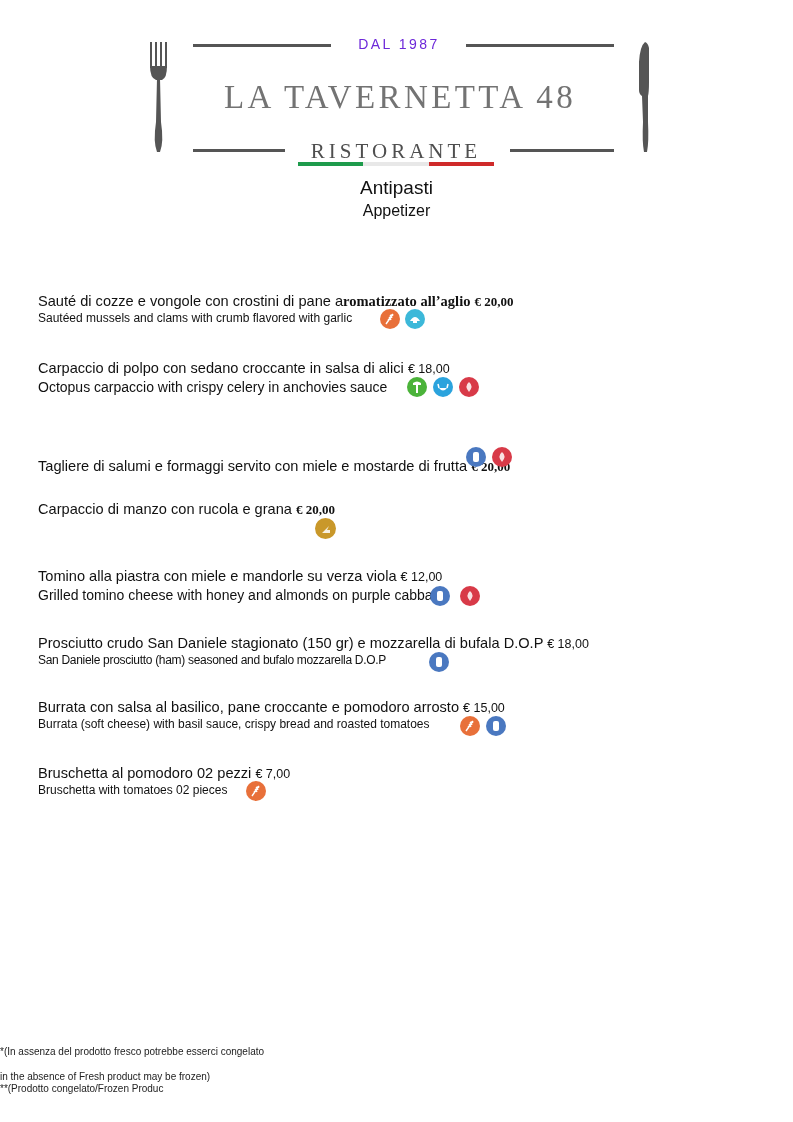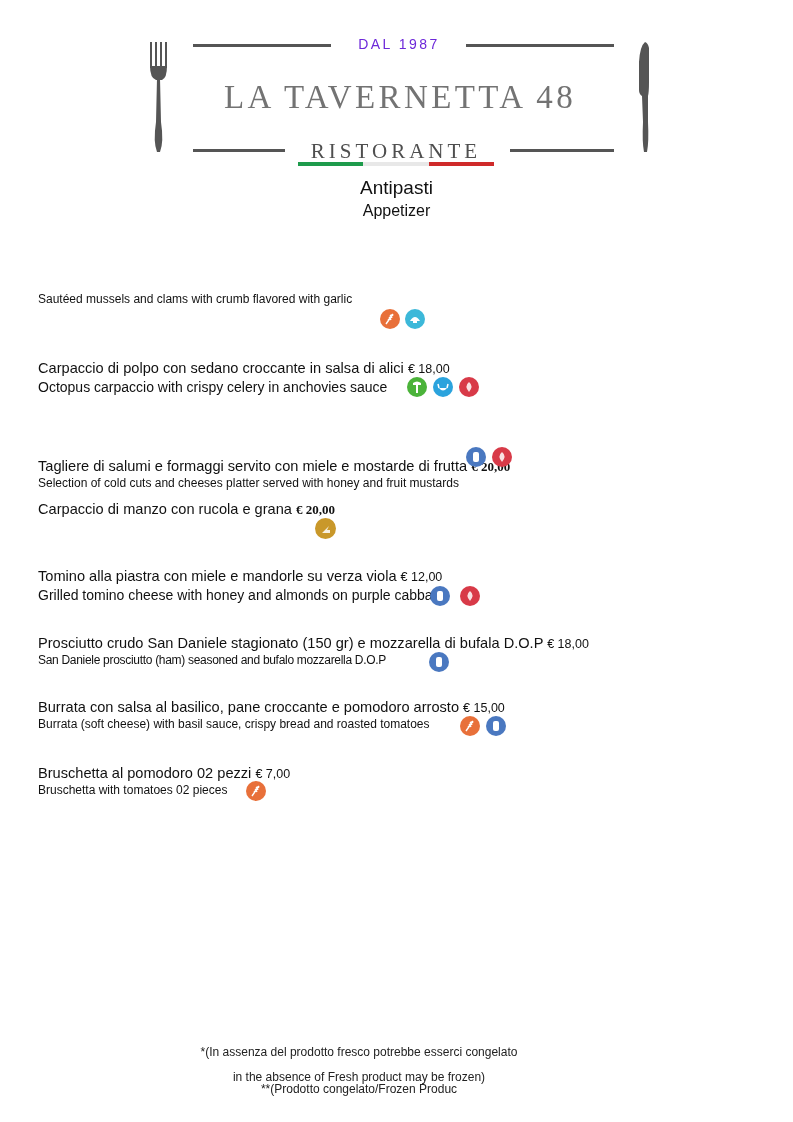--- a/index.html
+++ b/index.html
@@ -27,21 +27,21 @@
   .it-desc { font-size: 12px; line-height: 15px; white-space: nowrap; }
   .it-desc.big { font-size: 14px; line-height: 18px; }
   .price { font-size: 12.5px; }
   .price.serif { font-family: "Liberation Serif", serif; font-weight: bold; font-size: 13px; }
   .bold-serif { font-family: "Liberation Serif", serif; font-weight: bold; font-size: 14.5px; }
 
   .icons { position: absolute; display: flex; gap: 5px; }
   .icon { width: 20px; height: 20px; border-radius: 50%; display: inline-flex; align-items: center; justify-content: center; }
   .icon svg { width: 14px; height: 14px; }
 
-  .footer { position: absolute; left: 0; width: 718px; text-align: center; font-size: 12px; color: #222; line-height: 12px; }
+  .footer { position: absolute; left: 0; width: 718px; text-align: left; font-size: 10px; color: #222; line-height: 12px; }
 </style>
 </head>
 <body>
 
 <div>
 
   <svg class="abs" style="left:148px;top:42px" width="22" height="112" viewBox="0 0 22 112">
     <g fill="#555">
       <rect x="2" y="0" width="2" height="26"></rect>
       <rect x="7" y="0" width="2" height="26"></rect>
@@ -70,20 +70,24 @@
     <span style="background:#1e9b4c"></span>
       <span style="background:#e8e8e8"></span>
       <span style="background:#cf2a2a"></span>
   </div>
 </div>
 
 <div class="section-title">Antipasti</div>
 <div class="section-sub">Appetizer</div>
 
 <div class="item" style="top:292px;">
+  <div class="it-name">
+    <span>Sauté di cozze e vongole con crostini di pane a</span><span class="bold-serif">romatizzato all’aglio</span>
+    <span class="price serif" style="font-weight:bold">€ 20,00</span>
+  </div>
   <div class="it-desc">Sautéed mussels and clams with crumb flavored with garlic</div>
 </div>
 <div class="icons" style="left:380px;top:309px;">
   <span class="icon" style="background:#e8703a">
       <svg viewBox="0 0 14 14">
         <path d="M3 12 L10 2 M5 8 Q7 6 8 8 M6 6 Q8 4 9 6 M7 4 Q9 2 10 4" stroke="#fff" stroke-width="1.4" fill="none"></path>
       </svg>
     </span>
   <span class="icon" style="background:#3cb8d9">
       <svg viewBox="0 0 14 14">
@@ -118,21 +122,20 @@
         <path d="M7 2 Q12 6 7 12 Q2 6 7 2 Z" fill="#fff" opacity="0.85"></path>
       </svg>
     </span>
 </div>
 
 <div class="item" style="top:431px;margin-top:26px;">
   <div class="it-name">
     <span>Tagliere di salumi e formaggi servito con miele e mostarde di frutta</span>
     <span class="price serif">€ 20,00</span>
   </div>
-  <div class="it-desc">Selection of cold cuts and cheeses platter served with honey and fruit mustards</div>
 </div>
 <div class="icons" style="left:466px;top:447px;gap:6px;">
   <span class="icon" style="background:#4a78c0">
       <svg viewBox="0 0 14 14">
         <rect x="4" y="2" width="6" height="10" rx="2" fill="#fff"></rect>
       </svg>
     </span>
   <span class="icon" style="background:#d83a48">
       <svg viewBox="0 0 14 14">
         <path d="M7 2 Q12 6 7 12 Q2 6 7 2 Z" fill="#fff" opacity="0.85"></path>

